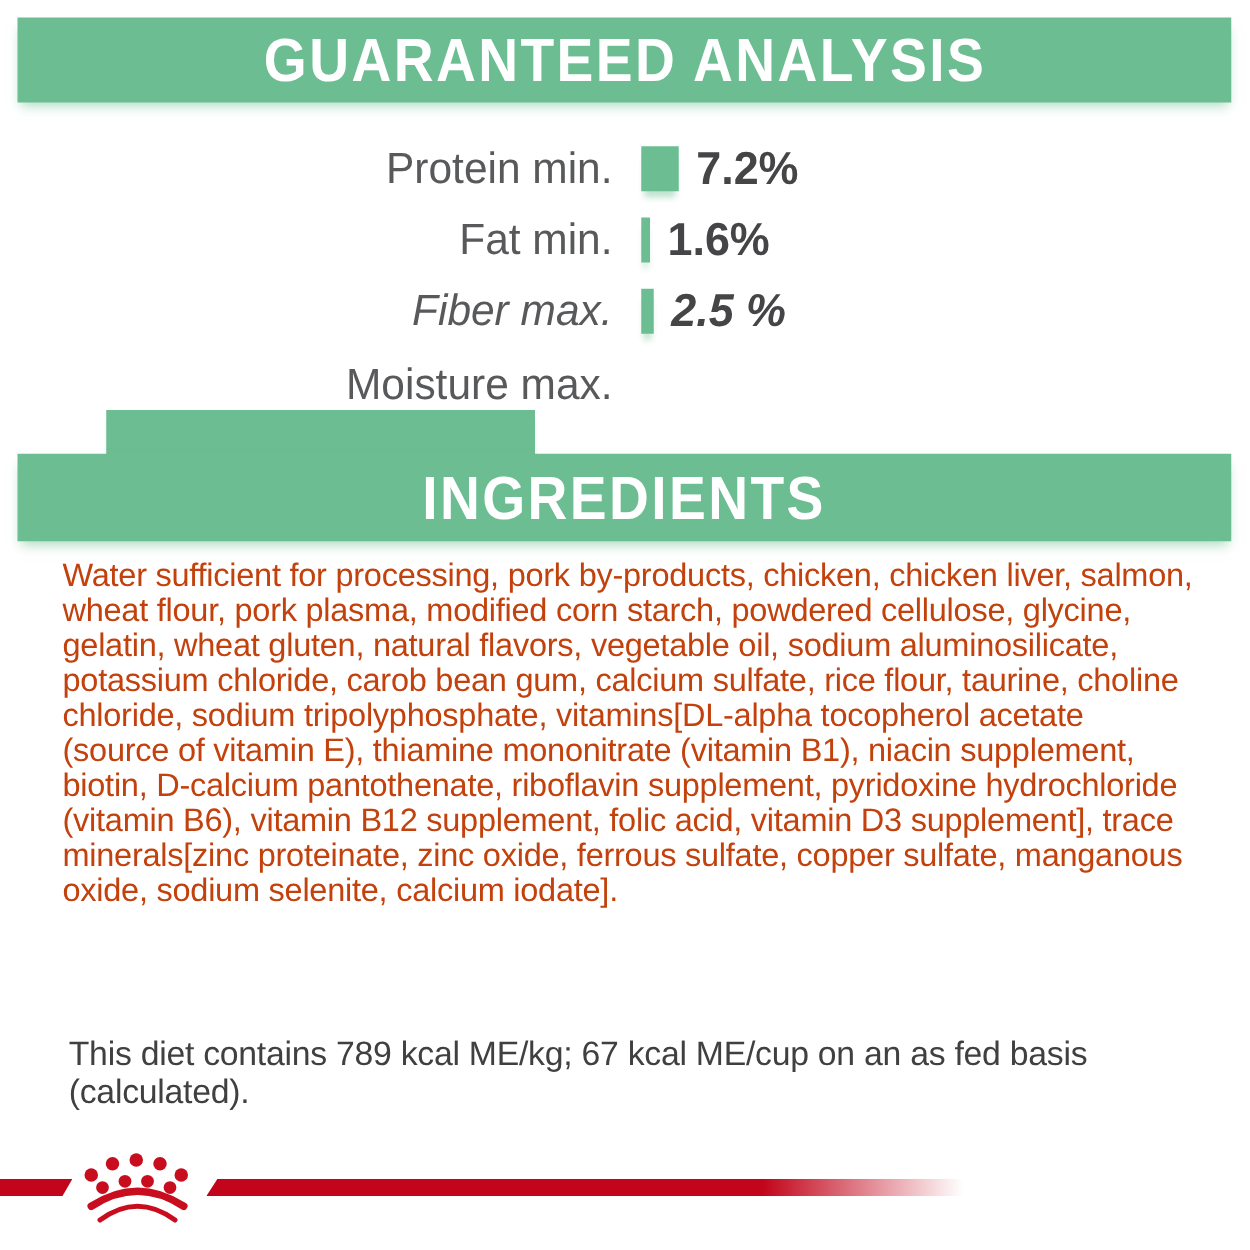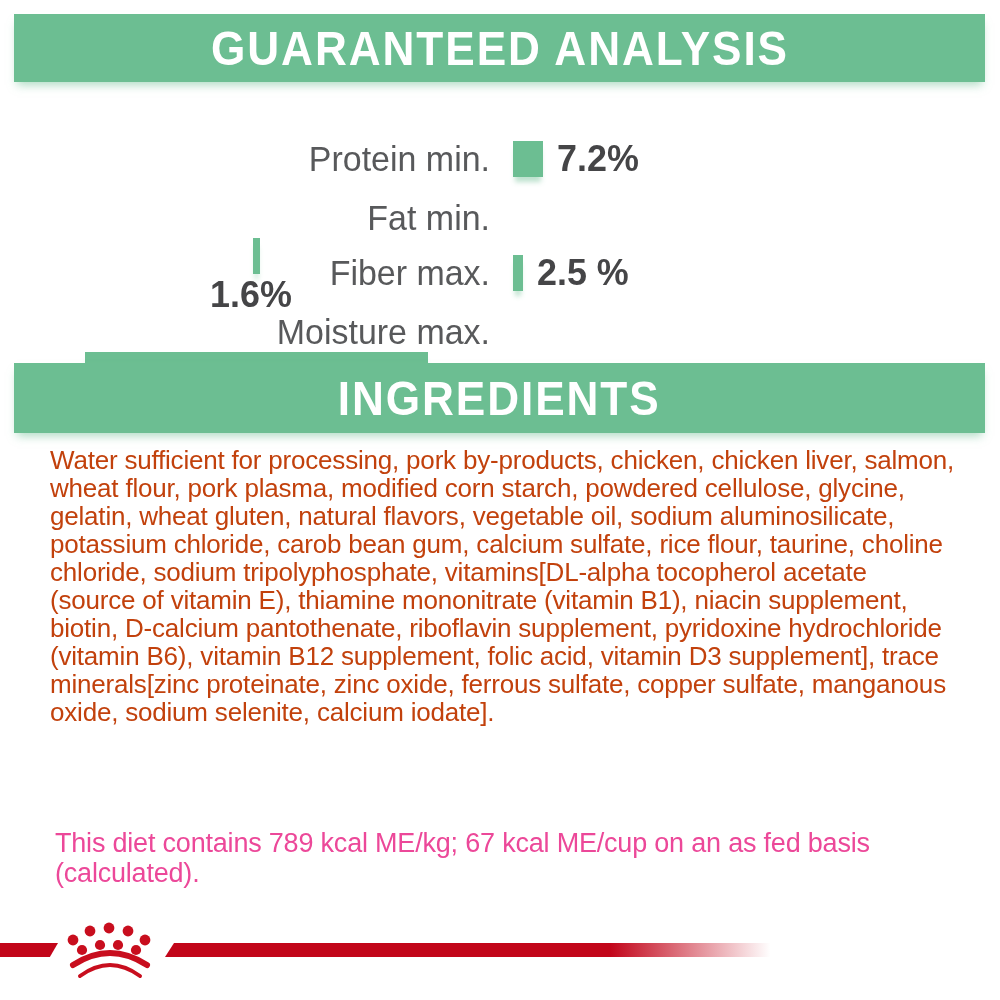--- a/index.html
+++ b/index.html
@@ -9,34 +9,34 @@
   .header-bar{position:absolute;left:14px;width:971px;height:68px;background:#6CBE92;
               display:flex;align-items:center;justify-content:center;
               box-shadow:0 6px 9px -3px rgba(108,190,146,0.55);}
   .header-bar .title{color:#ffffff;font-weight:bold;font-size:46px;letter-spacing:2px;
                      transform:scaleX(0.96) scaleY(1.06);white-space:nowrap;}
 
   #ga-bar{top:14px;}
   #ing-bar{top:363px;align-items:center;}
   #cal-bar{top:745px;}
 
-  .ga-row{position:absolute;left:0;height:36px;display:flex;align-items:center;margin-top:24px;}
+  .ga-row{position:absolute;left:0;height:36px;display:flex;align-items:center;}
   .ga-row .label{width:490px;text-align:right;font-size:35px;color:#58595B;
                  transform:scaleX(0.97);transform-origin:right center;white-space:nowrap;}
   .ga-row .bar{height:36px;background:#6CBE92;margin-left:23px;flex:0 0 auto;
                box-shadow:0 7px 5px -2px rgba(108,190,146,0.45);}
   .ga-row .value{margin-left:14px;font-size:37px;font-weight:bold;color:#454547;
                  white-space:nowrap;transform:scaleX(0.97);transform-origin:left center;}
 
   #ingredients-text{position:absolute;left:50px;top:446px;width:905px;
                     font-size:26px;line-height:28px;color:#c2410c;
                     letter-spacing:-0.2px;}
 
   #calorie-text{position:absolute;left:55px;top:828px;width:900px;
-                font-size:27px;line-height:30px;color:#ec4899;letter-spacing:-0.2px;}
+                font-size:27px;line-height:30px;color:#404040;letter-spacing:-0.2px;}
 
   .stripe{position:absolute;top:943px;height:14px;}
   #stripe-left{left:0;width:58px;background:#C2051A;
                clip-path:polygon(0 0,100% 0,86% 100%,0 100%);}
   #stripe-right{left:165px;width:618px;
                 background:linear-gradient(to right,#C2051A 0%,#C2051A 72%,rgba(194,5,26,0) 98%);
                 clip-path:polygon(9px 0,100% 0,100% 100%,0 100%);}
 
   #crown{position:absolute;left:55px;top:915px;width:110px;height:70px;}
 </style>
@@ -47,26 +47,26 @@
 
   <div class="header-bar" id="ga-bar">
     <span class="title">GUARANTEED ANALYSIS</span>
   </div>
 
   <div class="ga-row" style="top:117px;">
     <span class="label">Protein min.</span>
     <span class="bar" style="width: 29.9px;"></span>
     <span class="value">7.2%</span>
   </div>
-  <div class="ga-row" style="top:174px;flex-direction:column;">
+  <div class="ga-row" style="top:174px;">
     <span class="label">Fat min.</span>
     <span class="bar" style="width: 6.7px;"></span>
     <span class="value">1.6%</span>
   </div>
-  <div class="ga-row" style="top:231px;">
+  <div class="ga-row" style="top:231px;font-style:italic;">
     <span class="label">Fiber max.</span>
     <span class="bar" style="width: 10.4px;"></span>
     <span class="value">2.5 %</span>
   </div>
   <div class="ga-row" style="top:288px;flex-direction:column;">
     <span class="label">Moisture max.</span>
     <span class="bar" style="width: 343px;"></span>
     <span class="value">82.5%</span>
   </div>
 

